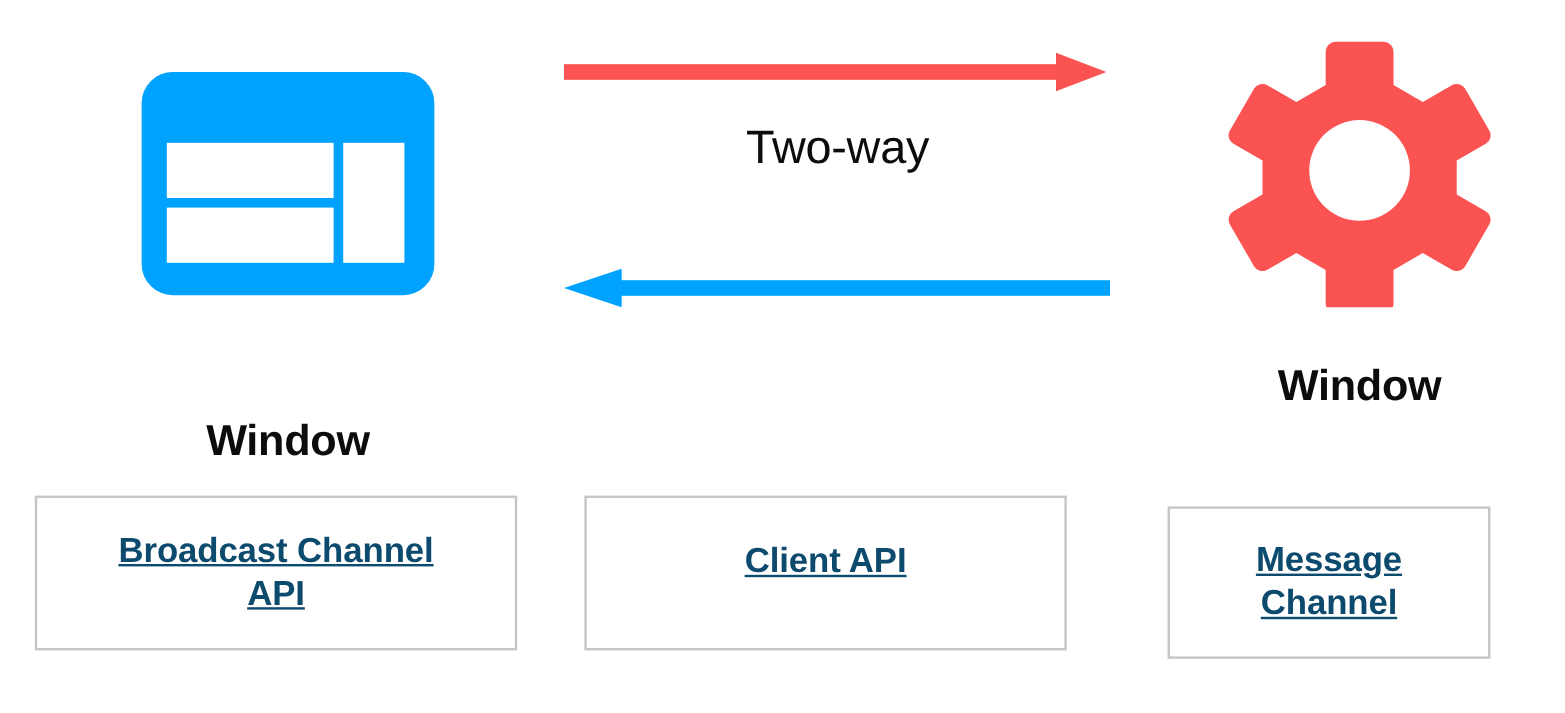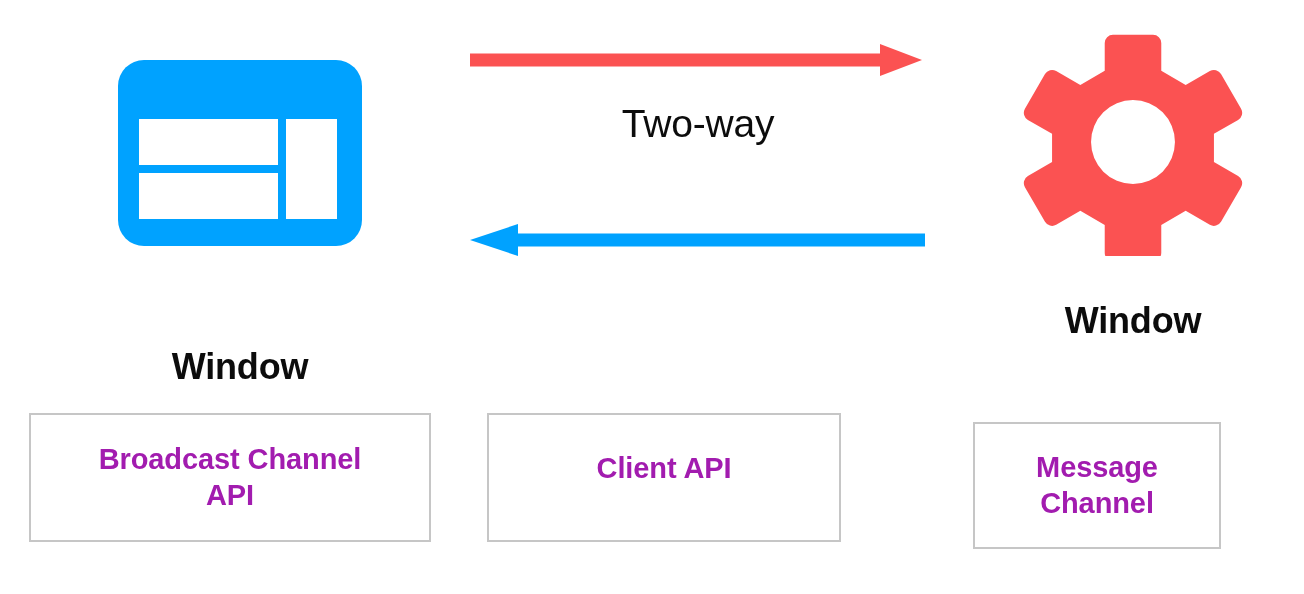--- a/index.html
+++ b/index.html
@@ -90,27 +90,28 @@
     position: absolute;
     border: 2px solid #c6c6c6;
     background: #ffffff;
     box-sizing: border-box;
     display: flex;
     align-items: center;
     justify-content: center;
     text-align: center;
     font-size: 29px;
     font-weight: bold;
-    color: #a21caf;
+    color: #0c4a6e;
     line-height: 1.22;
     letter-spacing: -0.1px;
+    text-decoration: underline;
   }
   .api-box-1 { left: 29px;  top: 413px; width: 402px; height: 129px; }
-  .api-box-2 { left: 487px; top: 413px; width: 354px; height: 129px; padding-bottom: 18px; }
-  .api-box-3 { left: 973px; top: 422px; width: 248px; height: 127px; }
+  .api-box-2 { left: 487px; top: 413px; width: 402px; height: 129px; padding-bottom: 18px; }
+  .api-box-3 { left: 973px; top: 422px; width: 269px; height: 127px; }
   .api-box .box-text { display: block; white-space: pre-line; }
 </style>
 </head>
 <body>
 
 <div id="canvas">
 
   <div class="window-icon">
     <div class="frame"></div>
     <div class="pane pane-top-left"></div>

